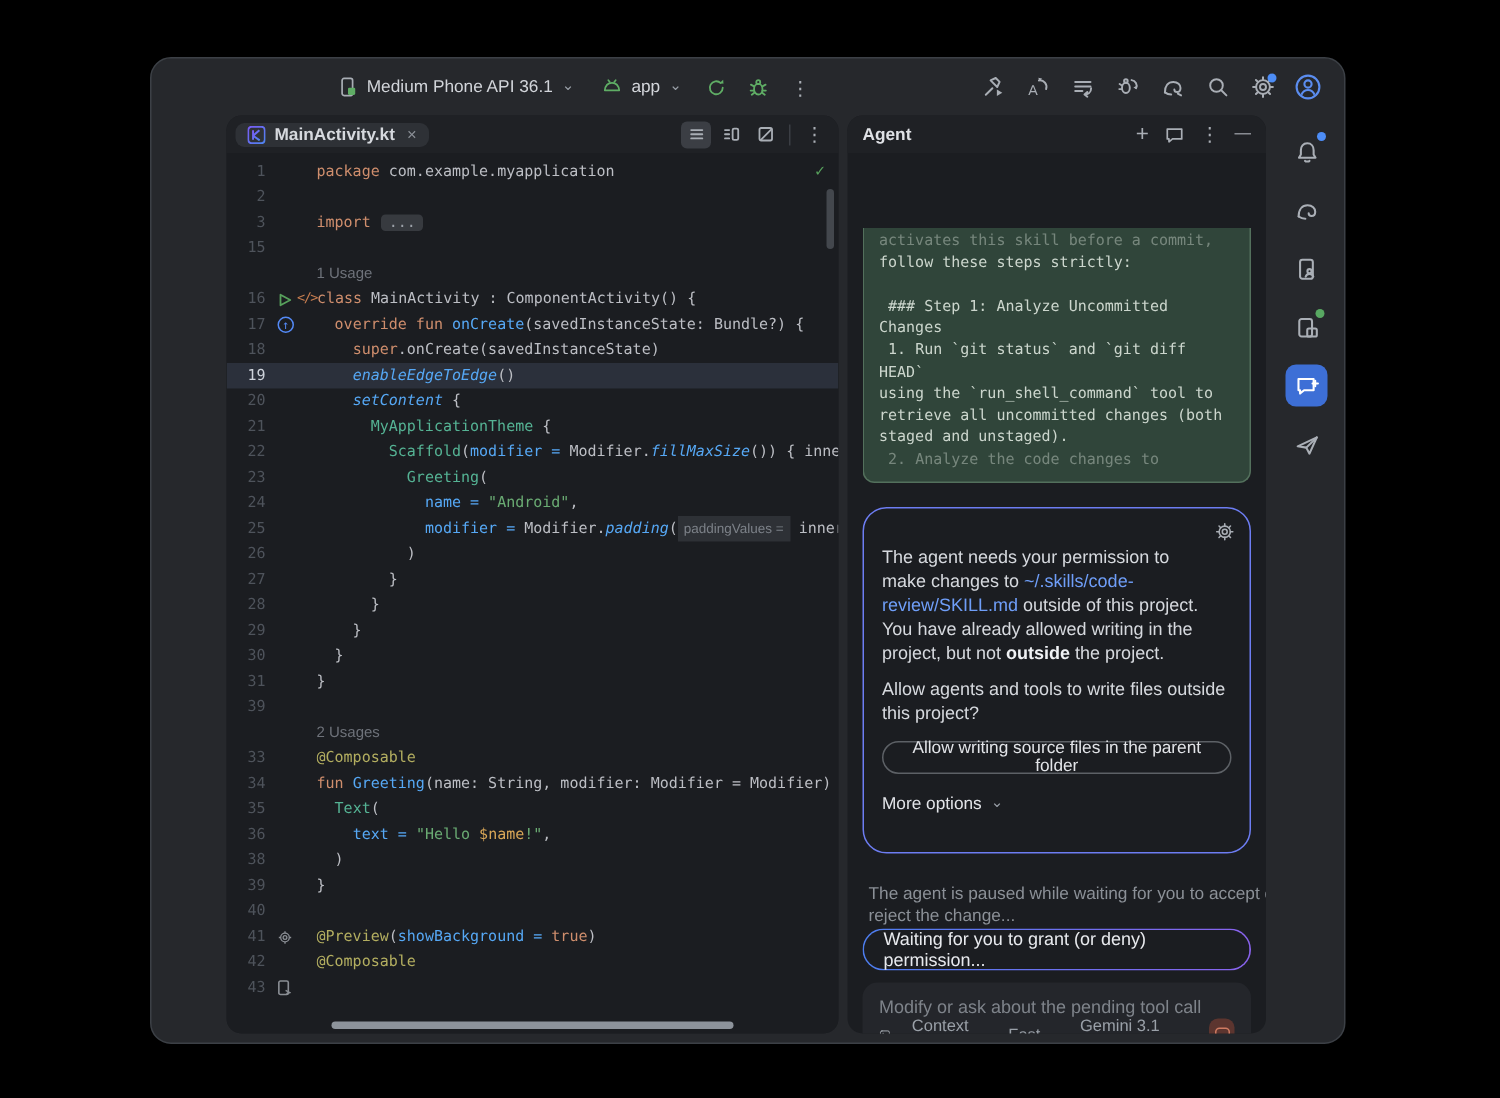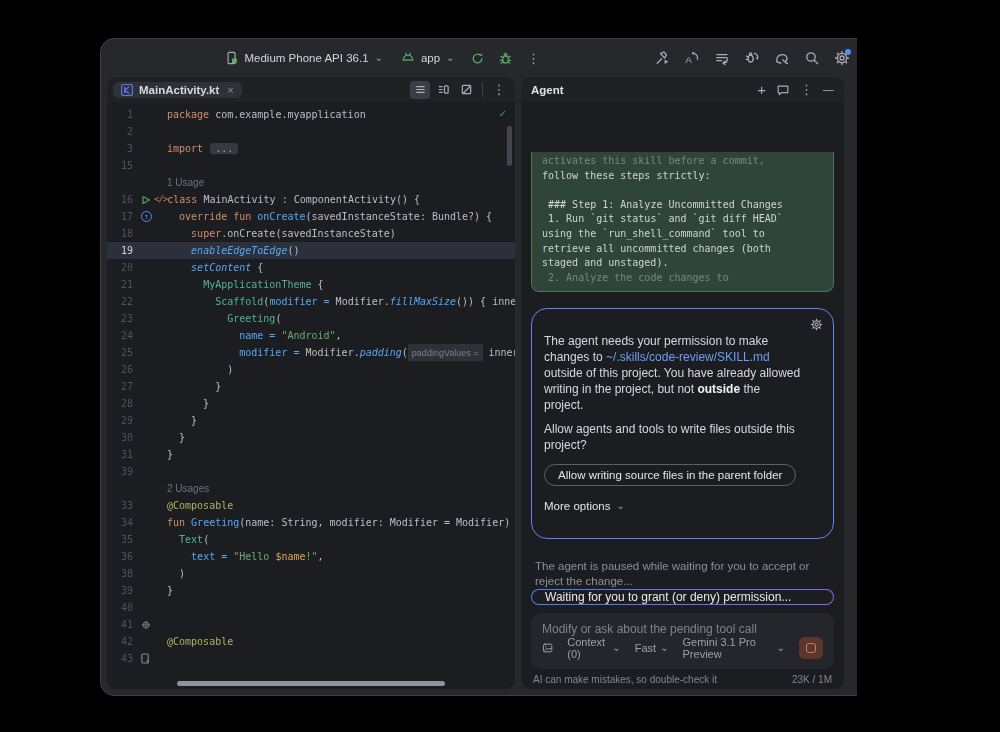--- a/index.html
+++ b/index.html
@@ -1,17 +1,17 @@
 <!DOCTYPE html>
 <html><head>
 <meta charset="utf-8">
 <style>
   * { margin:0; padding:0; box-sizing:border-box; }
   html,body { background:#000; }
-  .screen { position:relative; width:857px; height:732px; background:#000; overflow:hidden;
+  .screen { position:relative; width:1000px; height:732px; background:#000; overflow:hidden;
             font-family:"Liberation Sans", sans-serif; }
   .window { position:absolute; left:100px; top:38px; width:797px; height:658px;
             background:#26282c; border:1px solid #3c4046; border-radius:14px;
             box-shadow:0 18px 50px rgba(0,0,0,.8); overflow:hidden;
             display:flex; flex-direction:column; }
 
   
   .toolbar { height:38px; flex:0 0 38px; display:flex; align-items:center; padding:0 12px; }
   .tb-center { margin:0 auto; display:flex; align-items:center; gap:4px; }
   .tb-right { display:flex; align-items:center; gap:6px; }
@@ -19,21 +19,21 @@
           color:#d2d5da; font-size:11.5px; cursor:default; }
   .chev { color:#9aa0a8; font-size:10px; line-height:1; }
   .tbtn { width:24px; height:24px; display:flex; align-items:center; justify-content:center;
           border-radius:6px; position:relative; }
   .ticon { stroke:#a9aeb5; fill:none; stroke-width:1.3; stroke-linecap:round; stroke-linejoin:round; }
   .green { stroke:#5fad65; }
   .kebab { color:#a9aeb5; font-size:13px; letter-spacing:0; }
   .bdot { position:absolute; top:3px; right:3px; width:6px; height:6px; border-radius:50%; background:#4d8df6; }
 
   
-  .main { flex:1; display:flex; gap:6px; padding:0 4px 6px 6px; min-height:0; }
+  .main { flex:1; display:flex; gap:6px; padding:0 4px 6px 6px; min-height:0;margin-left:44px; }
   .island { background:#1b1d21; border-radius:10px; overflow:hidden; display:flex; flex-direction:column; min-height:0; }
   .editor-island { flex:0 0 408px; }
   .agent-island  { flex:1;gap:48px; }
   .strip { flex:0 0 42px; display:flex; flex-direction:column; align-items:center; gap:11px; padding-top:10px; }
 
   
   .tabbar { height:25px; flex:0 0 25px; display:flex; align-items:center; padding:0 6px; background:#1f2125; }
   .tab { display:flex; align-items:center; gap:6px; background:#2e3136; border-radius:6px;
          padding:2px 8px; color:#d6d9de; font-size:11.5px; font-weight:bold; }
   .tab .x { color:#8b9097; font-weight:normal; font-size:11px; margin-left:2px; }
@@ -289,21 +289,21 @@
               <div class="crow"><span class="ln">34</span><span class="gut"></span><span class="codetext"><span class="kw">fun </span><span class="fn">Greeting</span><span class="pl">(name: String, modifier: Modifier = Modifier) {</span></span></div>
               <div class="crow"><span class="ln">35</span><span class="gut"></span><span class="codetext"><span class="pl">  </span><span class="cmp">Text</span><span class="pl">(</span></span></div>
               <div class="crow"><span class="ln">36</span><span class="gut"></span><span class="codetext"><span class="pl">    </span><span class="na">text = </span><span class="str">"Hello </span><span class="tpl">$name</span><span class="str">!"</span><span class="pl">,</span></span></div>
               <div class="crow"><span class="ln">38</span><span class="gut"></span><span class="codetext"><span class="pl">  )</span></span></div>
               <div class="crow"><span class="ln">39</span><span class="gut"></span><span class="codetext"><span class="pl">}</span></span></div>
               <div class="crow"><span class="ln">40</span><span class="gut"></span><span class="codetext"></span></div>
               <div class="crow"><span class="ln">41</span><span class="gut"><svg width="10" height="10" viewBox="0 0 16 16">
                     <circle cx="8" cy="8" r="2" fill="none" stroke="#8a8e94" stroke-width="1.4"></circle>
                     <circle cx="8" cy="8" r="4.6" fill="none" stroke="#8a8e94" stroke-width="1.4"></circle>
                     <path d="M8 1.4 V3.4 M8 12.6 V14.6 M1.4 8 H3.4 M12.6 8 H14.6" stroke="#8a8e94" stroke-width="1.4"></path>
-                  </svg></span></div>
+                  </svg></span><span class="codetext"><span class="ann">@Preview</span><span class="pl">(</span><span class="na">showBackground = </span><span class="kw">true</span><span class="pl">)</span></span></div>
               <div class="crow"><span class="ln">42</span><span class="gut"></span><span class="codetext"><span class="ann">@Composable</span></span></div>
               <div class="crow"><span class="ln">43</span><span class="gut"><svg width="9" height="11" viewBox="0 0 10 12">
                     <rect x="1" y="1" width="7" height="10" rx="1.2" fill="none" stroke="#8a8e94" stroke-width="1.2"></rect>
                     <path d="M6 8 L9 9.6 L6.6 10.4" fill="none" stroke="#8a8e94" stroke-width="1.1"></path>
                   </svg></span><span class="codetext"></span></div>
             </div>
           <div class="echeck">✓</div>
           <div class="vscroll"></div>
           <div class="hscroll"></div>
         </div>

